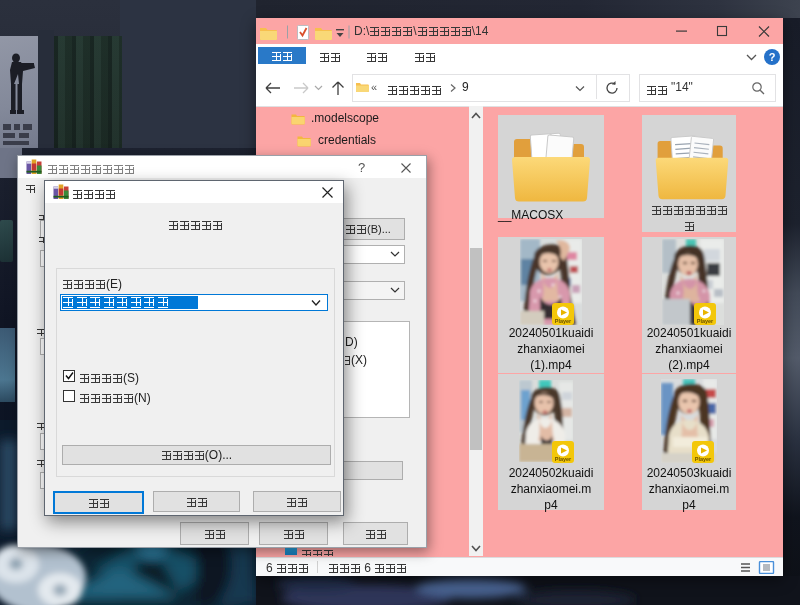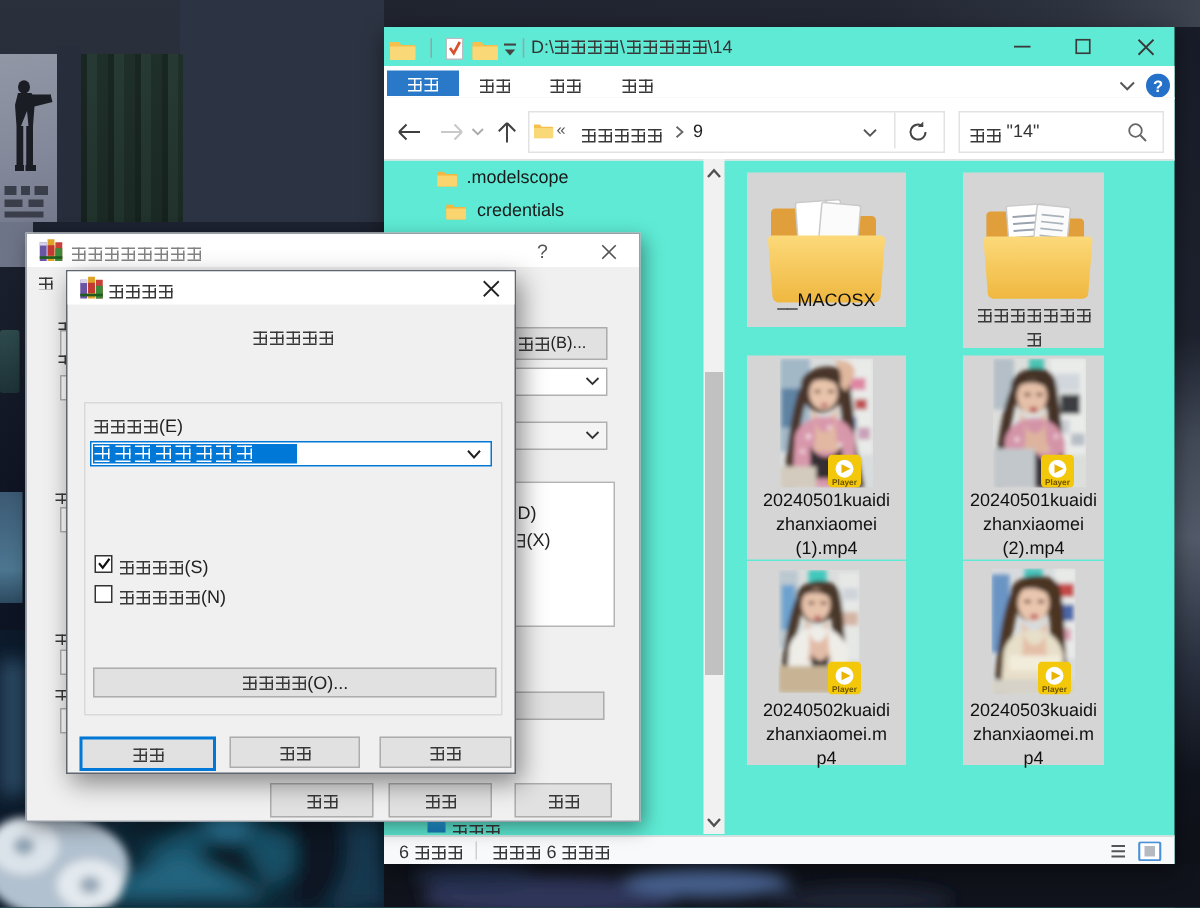--- a/index.html
+++ b/index.html
@@ -91,21 +91,21 @@
     <ellipse cx="60" cy="8" rx="40" ry="8" fill="#242e4c"></ellipse>
     <ellipse cx="320" cy="24" rx="60" ry="10" fill="#1a2030"></ellipse>
   </g>
   <defs>
         <filter id="bs" x="-20%" y="-50%" width="140%" height="200%">
           <feGaussianBlur stdDeviation="5"></feGaussianBlur>
         </filter>
       </defs>
 </svg>
 
-<div class="ab" style="left:256px;top:18px;width:527px;height:558px;background:#5eead4;box-shadow:0 4px 14px rgba(0,0,0,0.45);font-size:12px;color:#222;">
+<div class="ab" style="left:256px;top:18px;width:527px;height:558px;background:#fca5a5;box-shadow:0 4px 14px rgba(0,0,0,0.45);font-size:12px;color:#222;">
 
   <svg class="ab" style="left:4px;top:7px;" width="90" height="16" viewBox="0 0 90 16">
     <g>
       <path d="M0 3 h6 l1.5 2 H16 a1 1 0 0 1 1 1 v8 a1 1 0 0 1 -1 1 H1 a1 1 0 0 1 -1 -1 Z" fill="#f7bf4e"></path>
       <path d="M0 6 h17 v8 a1 1 0 0 1 -1 1 H1 a1 1 0 0 1 -1 -1 Z" fill="#f9d877"></path>
       <rect x="27" y="0.5" width="1" height="13" fill="#9aa0a6"></rect>
       <rect x="37.5" y="0.5" width="11" height="14" rx="1" fill="#fff" stroke="#b9bdc2"></rect>
       <path d="M40 7 l2.5 3.5 L46.5 3" stroke="#d9502c" stroke-width="1.8" fill="none"></path>
       <path d="M55 3 h6 l1.5 2 H71 a1 1 0 0 1 1 1 v8 a1 1 0 0 1 -1 1 H56 a1 1 0 0 1 -1 -1 Z" fill="#f7bf4e"></path>
       <path d="M55 6 h17 v8 a1 1 0 0 1 -1 1 H56 a1 1 0 0 1 -1 -1 Z" fill="#f9d877"></path>
@@ -237,21 +237,21 @@
           </g>
         </g>
     <path d="M4 30 a3 3 0 0 1 3 -3 h72 a3 3 0 0 1 3 3 l-3 38 a4 4 0 0 1 -4 3.6 H11 a4 4 0 0 1 -4 -3.6 Z" fill="url(#fg2)"></path>
     <defs>
           <linearGradient id="fg2" x1="0" y1="27" x2="0" y2="72" gradientUnits="userSpaceOnUse">
             <stop offset="0" stop-color="#fcd979"></stop>
             <stop offset="1" stop-color="#efb73f"></stop>
           </linearGradient>
         </defs>
   </svg>
-  <div class="ab" style="left:242px;top:175px;width:106px;text-align:center;color:#111;">__MACOSX</div>
+  <div class="ab" style="left:242px;top:190px;width:106px;color:#111;">__MACOSX</div>
   <div class="ab" style="left:386px;top:184px;width:94px;text-align:center;line-height:16px;"><span class="c"></span><span class="c"></span><span class="c"></span><span class="c"></span><span class="c"></span><span class="c"></span><span class="c"></span><br><span class="c"></span></div>
 
   <svg class="ab" style="left:264px;top:221px;" width="62" height="86" viewBox="0 0 62 86">
     <defs>
           <filter id="tb" x="-15%" y="-15%" width="130%" height="130%">
             <feGaussianBlur stdDeviation="1.5"></feGaussianBlur>
           </filter>
         </defs>
     <rect width="62" height="86" fill="#d9dcdc"></rect>
     <g filter="url(#tb)">

